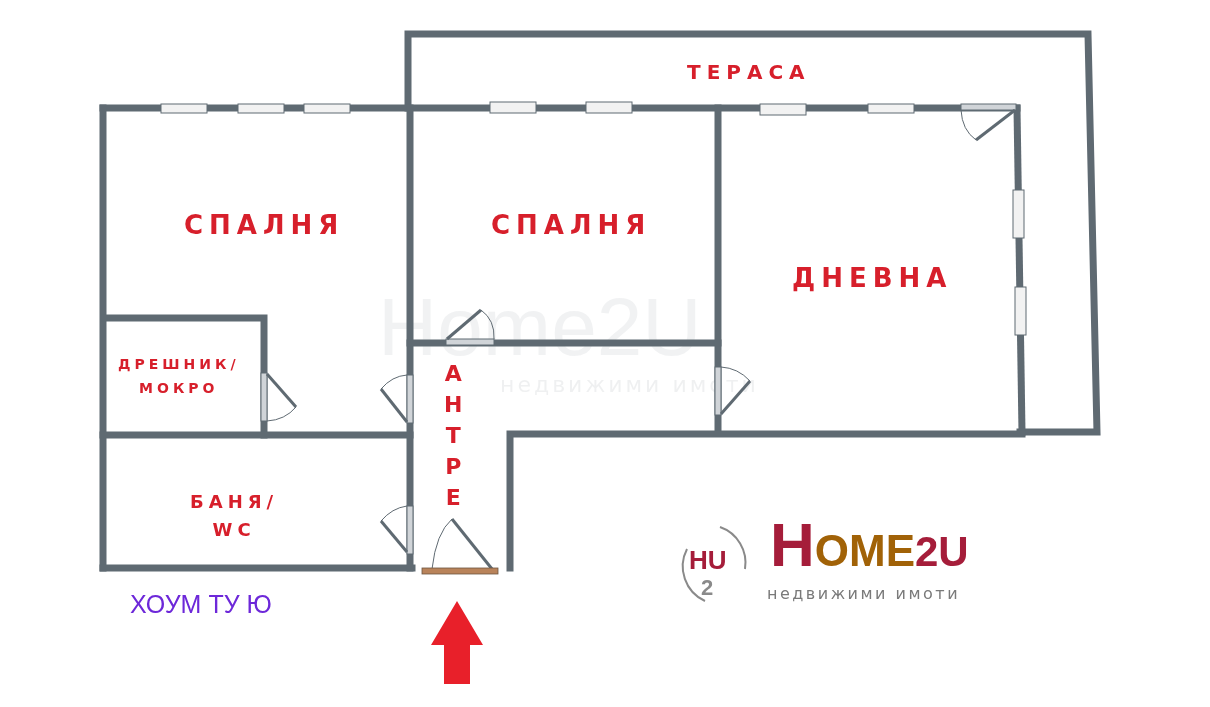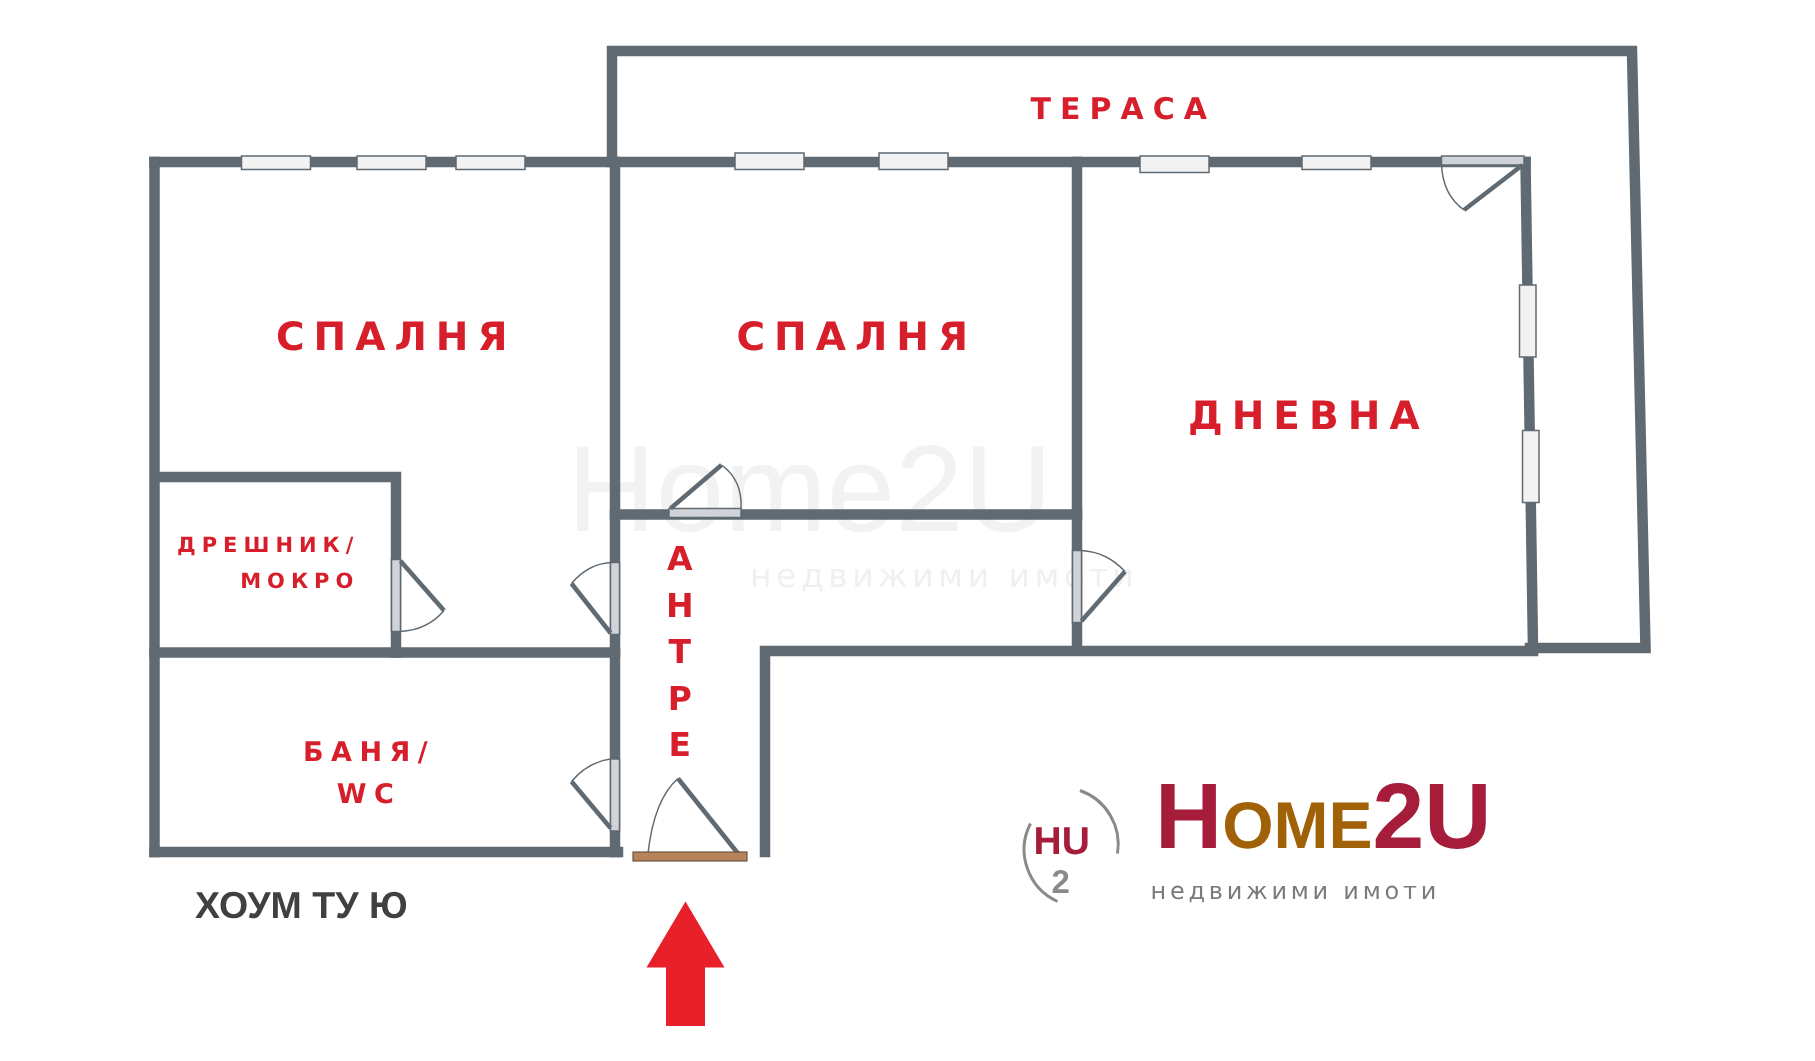--- a/index.html
+++ b/index.html
@@ -1,28 +1,28 @@
 <!DOCTYPE html>
 <html><head>
 <meta charset="utf-8">
 <style>
   html, body { margin: 0; padding: 0; background: #ffffff; }
   body { width: 1210px; height: 707px; position: relative; overflow: hidden; font-family: "DejaVu Sans", sans-serif; }
   #plan { position: absolute; left: 0; top: 0; }
   .room-label { position: absolute; color: #d71f2b; font-family: "DejaVu Sans", sans-serif; font-weight: bold; letter-spacing: 6px; white-space: nowrap; }
   .lbl-lg { font-size: 26px; }
   .lbl-md { font-size: 18px; letter-spacing: 5px; text-align: center; line-height: 28px; }
-  .lbl-sm { font-size: 14px; letter-spacing: 4px; text-align: right; line-height: 24px; }
+  .lbl-sm { font-size: 14px; letter-spacing: 4px; text-align: center; line-height: 24px; }
   .vertical { display: flex; flex-direction: column; align-items: center; font-size: 22px; letter-spacing: 0; line-height: 31px; }
-  .watermark-name { position: absolute; left: 130px; top: 590px; color: #404040; font-family: "Liberation Sans", sans-serif; font-weight: bold; font-size: 25px; white-space: nowrap; }
+  .watermark-name { position: absolute; left: 130px; top: 590px; color: #6d28d9; font-family: "Liberation Sans", sans-serif; font-weight: normal; font-size: 25px; white-space: nowrap; }
   .brand { position: absolute; left: 670px; top: 514px; width: 340px; height: 100px; }
   .brand-word { position: absolute; left: 100px; top: 0px; font-family: "Liberation Sans", sans-serif; font-weight: bold; white-space: nowrap; line-height: 1; }
   .brand-h { color: #a51d3a; font-size: 62px; }
   .brand-ome { color: #a16207; font-size: 44px; }
-  .brand-2u { color: #a51d3a; font-size: 62px; }
+  .brand-2u { color: #a51d3a; font-size: 42px; }
   .brand-sub { position: absolute; left: 97px; top: 70px; color: #7a7a7a; font-family: "DejaVu Sans", sans-serif; font-size: 16px; letter-spacing: 2.5px; white-space: nowrap; }
   .brand-mark { position: absolute; left: 5px; top: 5px; width: 80px; height: 90px; }
   .bg-watermark { position: absolute; left: 378px; top: 280px; color: rgba(120,130,140,0.10); font-family: "Liberation Sans", sans-serif; font-size: 82px; white-space: nowrap; }
   .bg-watermark-sub { position: absolute; left: 500px; top: 372px; color: rgba(120,130,140,0.12); font-family: "DejaVu Sans", sans-serif; font-size: 22px; letter-spacing: 3px; white-space: nowrap; }
 </style>
 </head>
 <body>
 
 <div class="bg-watermark">Home2U</div>
 <div class="bg-watermark-sub">недвижими имоти</div>
@@ -103,21 +103,21 @@
 <div class="room-label lbl-lg" style="left:687px; top:60px; font-size:20px;">ТЕРАСА</div>
 <div class="room-label lbl-lg" style="left:184px; top:210px;">СПАЛНЯ</div>
 <div class="room-label lbl-lg" style="left:491px; top:210px;">СПАЛНЯ</div>
 <div class="room-label lbl-lg" style="left:792px; top:247px;margin-top:16px;">ДНЕВНА</div>
 
 <div class="room-label lbl-sm" style="left:118px; top:352px;">
   <div>ДРЕШНИК/</div>
   <div>МОКРО</div>
 </div>
 
-<div class="room-label lbl-md" style="left:202px; top:488px;">
+<div class="room-label lbl-md" style="left:190px; top:488px;">
   <div>БАНЯ/</div>
   <div>WC</div>
 </div>
 
 <div class="room-label vertical" style="left:444px; top:358px;">
   <span>А</span>
   <span>Н</span>
   <span>Т</span>
   <span>Р</span>
   <span>Е</span>

